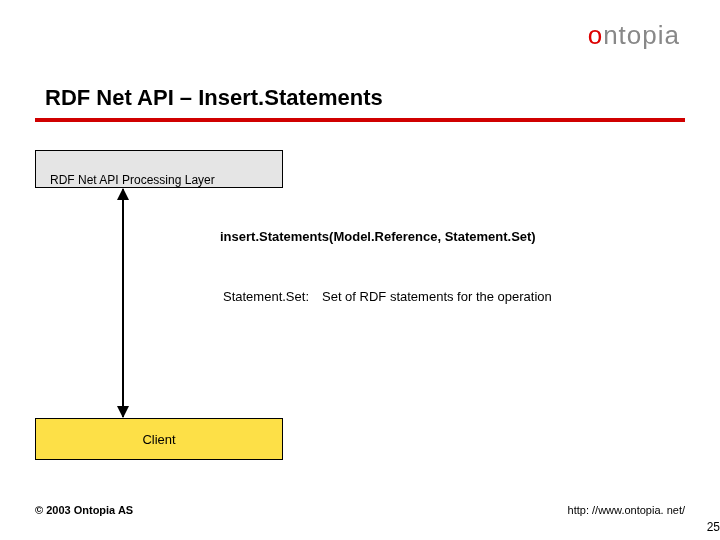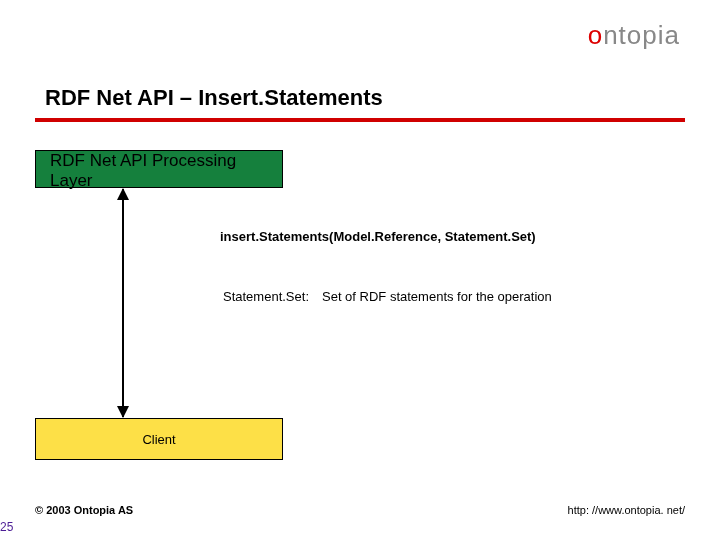--- a/index.html
+++ b/index.html
@@ -2,33 +2,33 @@
 <html><head>
 <meta charset="utf-8">
 <style>
   html,body{margin:0;padding:0}
   body{width:720px;height:540px;font-family:Arial,Helvetica,sans-serif;background:#fff;position:relative;color:#000}
   .logo{position:absolute;top:20px;right:40px;font-size:26px;font-weight:300;letter-spacing:1px}
   .logo .o1{color:#d00}
   .logo .rest{color:#888}
   .title{position:absolute;top:85px;left:45px;font-size:22px;font-weight:bold}
   .rule{position:absolute;top:118px;left:35px;right:35px;height:4px;background:#d00000}
-  .layerbox{position:absolute;top:150px;left:35px;width:248px;height:38px;background:#15803d;border:1px solid #000;display:flex;align-items:flex-start;padding-left:14px;font-size:17px;box-sizing:border-box}
+  .layerbox{position:absolute;top:150px;left:35px;width:248px;height:38px;background:#e5e5e5;border:1px solid #000;display:flex;align-items:flex-end;padding-left:14px;font-size:12px;box-sizing:border-box}
   .clientbox{position:absolute;top:418px;left:35px;width:248px;height:42px;background:#fde047;border:1px solid #000;display:flex;align-items:center;justify-content:center;font-size:13px;color:#000;box-sizing:border-box}
   .arrowline{position:absolute;left:122px;top:189px;width:2px;height:228px;background:#000}
   .arrowline:before,.arrowline:after{content:"";position:absolute;left:-5px;width:0;height:0;border-left:6px solid transparent;border-right:6px solid transparent}
   .arrowline:before{top:-1px;border-bottom:12px solid #000}
   .arrowline:after{bottom:-1px;border-top:12px solid #000}
   .opbox{position:absolute;top:228px;left:210px;font-size:13px;line-height:1.35}
   .opbox .sig{font-weight:bold;padding-left:10px}
   .params{position:absolute;top:285px;left:220px;font-size:13px;line-height:1.35}
   .params td.lbl{padding-right:10px;vertical-align:top}
   .copyright{position:absolute;bottom:24px;left:35px;font-size:11px;font-weight:bold}
   .url{position:absolute;bottom:24px;right:35px;font-size:11px;font-weight:normal}
-  .pagenum{position:absolute;bottom:6px;left:0;right:0;text-align:left;font-size:12px;color:#4c1d95}
+  .pagenum{position:absolute;bottom:6px;left:0;right:0;text-align:right;font-size:12px;color:#000000}
 </style>
 </head>
 <body>
 
 <div class="logo">
   <span class="o1">o</span><span class="rest">ntopia</span>
 </div>
 
 <div class="title">RDF Net API – Insert.Statements</div>
 <div class="rule"></div>

